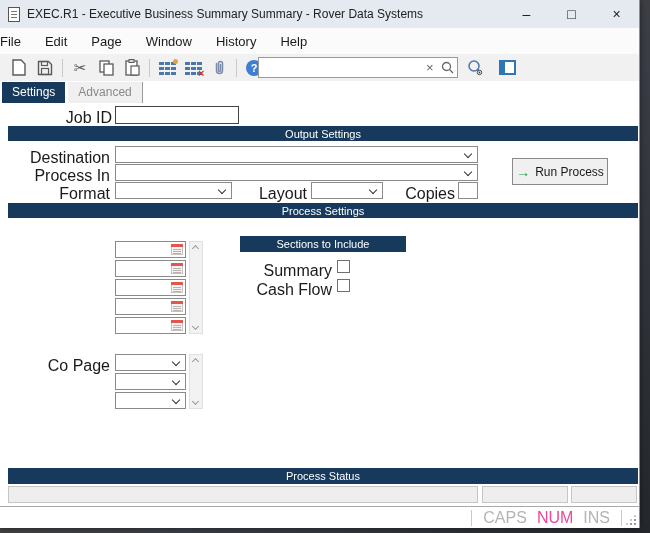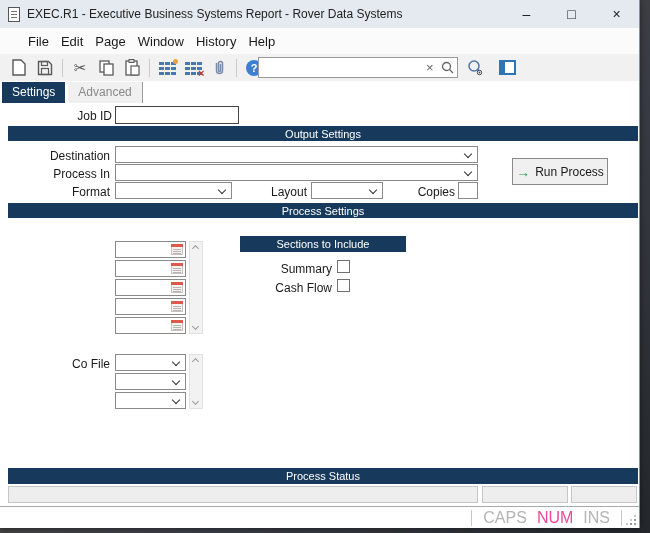--- a/index.html
+++ b/index.html
@@ -20,21 +20,21 @@
     background:#e4eaf0; display:flex; align-items:center; padding-left:8px;
     font-size:12px; color:#222;
   }
   .doc-icon { width:12px; height:15px; border:1px solid #555; background:#fff; margin-right:7px; position:relative; }
   .doc-icon:before { content:""; position:absolute; left:2px; top:3px; width:6px; height:1px; background:#777; box-shadow:0 3px 0 #777, 0 6px 0 #777; }
   .win-controls { position:absolute; right:0; top:0; height:28px; display:flex; }
   .win-btn { width:45px; height:28px; display:flex; align-items:center; justify-content:center; font-size:14px; color:#222; cursor:default; }
   
   .menubar {
     position:absolute; left:0; top:28px; width:100%; height:26px; background:#fbfbfb;
-    display:flex; align-items:center; gap:12px; padding-left:28px; font-size:13px; color:#1a1a1a;
+    display:flex; align-items:center; gap:24px; padding-left:0; font-size:13px; color:#1a1a1a;
   }
   
   .toolbar {
     position:absolute; left:0; top:54px; width:100%; height:27px; background:#f1f1f1;
     display:flex; align-items:center; padding-left:6px;
   }
   .tbtn { width:26px; height:22px; display:flex; align-items:center; justify-content:center; }
   .tsep { width:1px; height:18px; background:#c9c9c9; margin:0 4px; }
   .scissors { font-size:15px; color:#5a5a5a; }
   .help-circle { width:16px; height:16px; border-radius:50%; background:#3f7fd2; color:#fff; font-size:11px; font-weight:bold; display:flex; align-items:center; justify-content:center; }
@@ -48,21 +48,21 @@
   .search-x { color:#666; font-size:13px; padding:0 4px; }
   .tool-right { position:absolute; left:462px; top:0; height:27px; display:flex; align-items:center; gap:6px; }
   .layout-icon { width:17px; height:15px; border:2px solid #2e75b6; position:relative; background:#fff; }
   .layout-icon:before { content:""; position:absolute; left:0; top:0; width:4px; height:100%; background:#2e75b6; }
   
   .tabstrip { position:absolute; left:0; top:81px; width:100%; height:22px; background:#fff; display:flex; align-items:center; }
   .tab { height:21px; padding:0 10px; font-size:12px; display:flex; align-items:center; }
   .tab.active { background:#17395c; color:#fff; margin-left:2px; }
   .tab.inactive { background:#f0f0f0; color:#8a8a8a; border-right:1px solid #9a9a9a; margin-left:3px; }
   
-  .lbl { position:absolute; font-size:12px; color:#1a1a1a; text-align:right; white-space:nowrap; }
+  .lbl { position:absolute; font-size:16px; color:#1a1a1a; text-align:right; white-space:nowrap; }
   .hdr { position:absolute; background:#17395c; color:#fff; font-size:11px; text-align:center; display:flex; align-items:center; justify-content:center; }
   .tinput { position:absolute; background:#fff; border:1px solid #444; }
   .combo { position:absolute; background:#fff; border:1px solid #8a8a8a; }
   .chev { position:absolute; right:6px; top:4px; width:6px; height:6px; border-right:1.6px solid #333; border-bottom:1.6px solid #333; transform:rotate(45deg); }
   .dinput { position:absolute; background:#fff; border:1px solid #8a8a8a; }
   .cal { position:absolute; right:2px; top:2px; width:12px; height:11px; border:1px solid #c9c0bd; background:#f5f3f2; }
   .cal:before { content:""; position:absolute; left:-1px; top:-1px; width:12px; height:3px; background:#e2574c; }
   .cal:after { content:""; position:absolute; left:1px; top:4px; width:8px; height:1px; background:#b9b2ae; box-shadow:0 2px 0 #b9b2ae, 0 4px 0 #b9b2ae; }
   .vscroll { position:absolute; width:14px; background:#f2f2f2; border:1px solid #e0e0e0; }
   .vchev { position:absolute; left:3px; width:5px; height:5px; border-right:1.4px solid #9a9a9a; border-bottom:1.4px solid #9a9a9a; }
@@ -84,21 +84,21 @@
   svg { display:block; }
 </style>
 </head>
 <body>
 
 <div>
   <div class="window">
 
     <div class="titlebar">
       <span class="doc-icon"></span>
-      <span>EXEC.R1 - Executive Business Systems Report - Rover Data Systems</span>
+      <span>EXEC.R1 - Executive Business Summary Summary - Rover Data Systems</span>
       <div class="win-controls">
         <span class="win-btn">–</span>
         <span class="win-btn">□</span>
         <span class="win-btn">×</span>
       </div>
     </div>
 
     <div class="menubar">
       <span>File</span>
       <span>Edit</span>
@@ -246,21 +246,21 @@
       <span class="vchev up" style="top:4px;"></span>
       <span class="vchev down" style="bottom:4px;"></span>
     </div>
 
     <div class="hdr" style="left:240px; top:236px; width:166px; height:16px;">Sections to Include</div>
     <div class="lbl" style="left:220px; top:262px; width:112px;">Summary</div>
     <div class="checkbox" style="left:337px; top:260px;"></div>
     <div class="lbl" style="left:220px; top:281px; width:112px;">Cash Flow</div>
     <div class="checkbox" style="left:337px; top:279px;"></div>
 
-    <div class="lbl" style="left:0; top:357px; width:110px;">Co File</div>
+    <div class="lbl" style="left:0; top:357px; width:110px;">Co Page</div>
     <div class="combo" style="left:115px; top:354px; width:71px; height:17px;">
         <span class="chev"></span>
       </div>
     <div class="combo" style="left:115px; top:373px; width:71px; height:17px;">
         <span class="chev"></span>
       </div>
     <div class="combo" style="left:115px; top:392px; width:71px; height:17px;">
         <span class="chev"></span>
       </div>
     <div class="vscroll" style="left:189px; top:354px; height:55px;">

